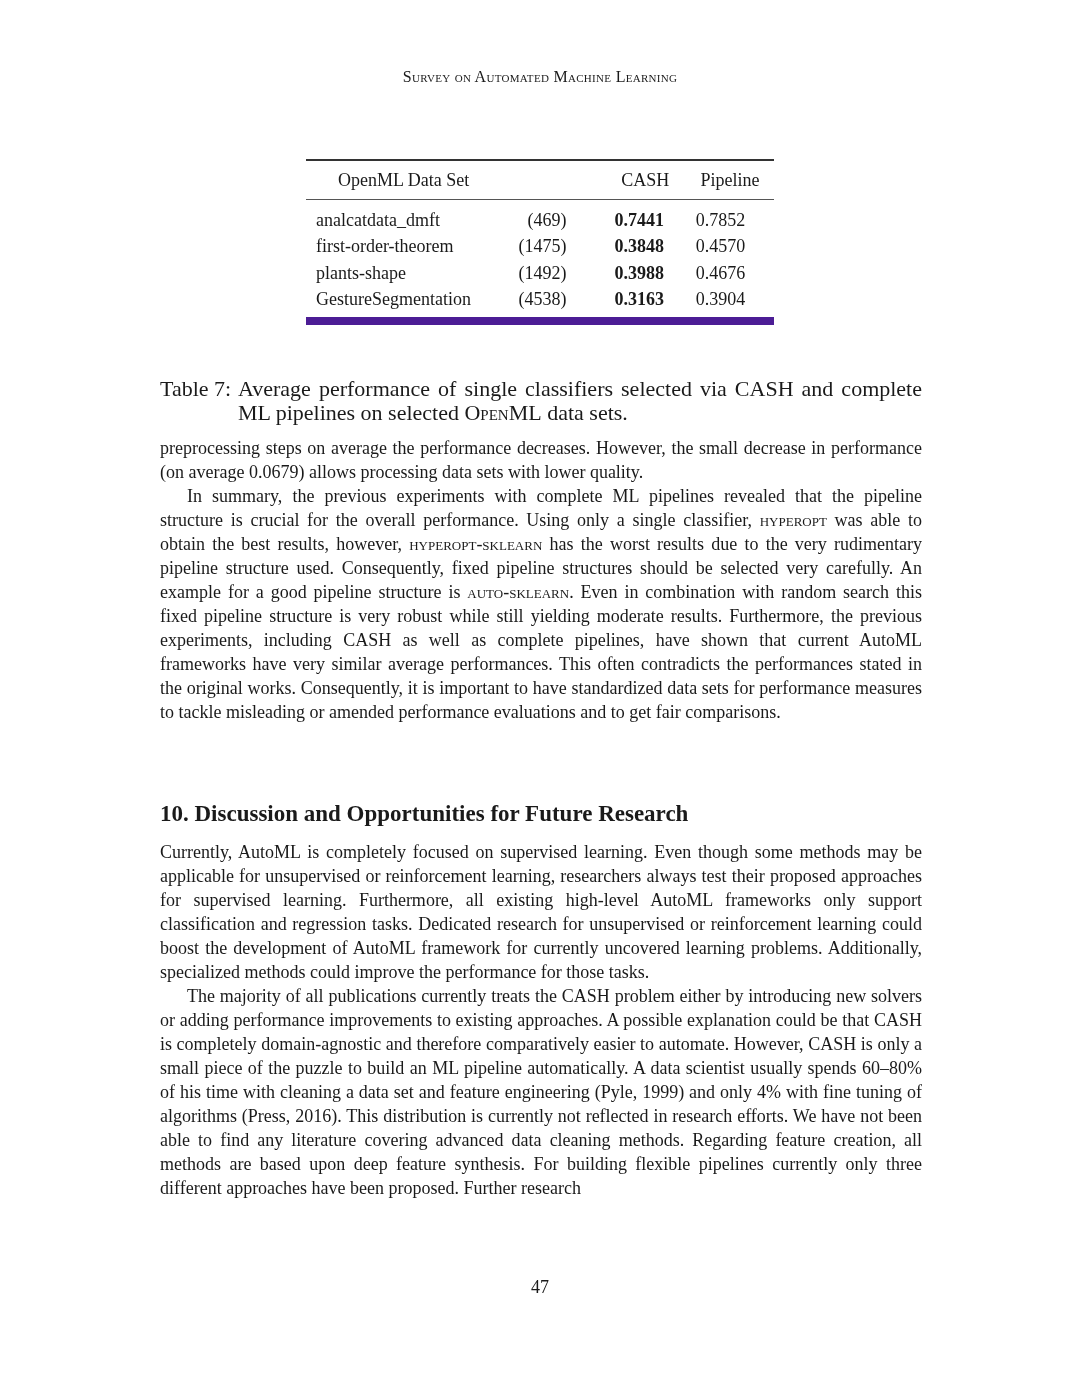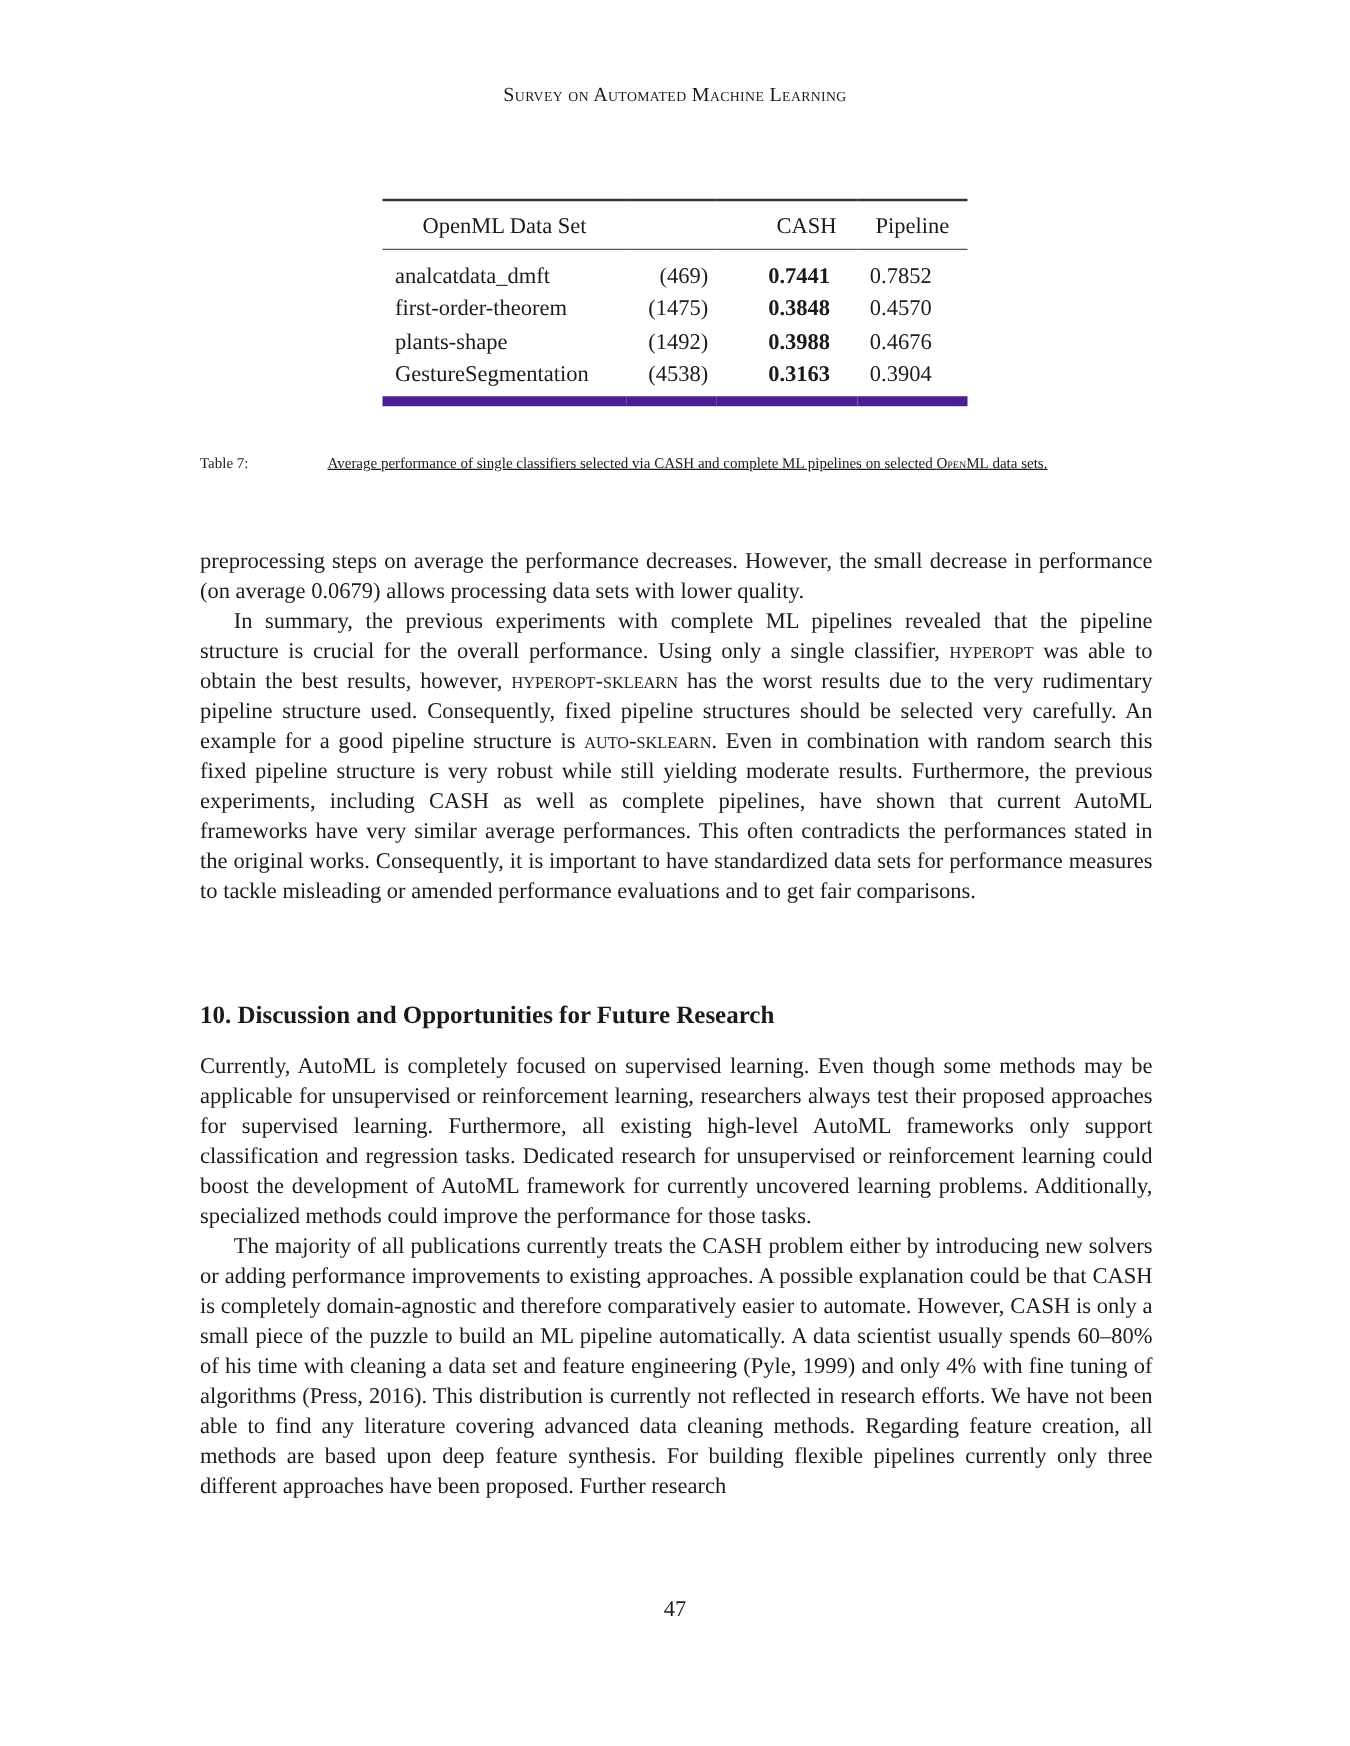--- a/index.html
+++ b/index.html
@@ -19,37 +19,37 @@
   th { font-weight: normal; text-align: center; padding: 8px 10px 8px 10px; height: 22px; }
   td { padding: 0 10px; height: 26.5px; }
   tbody tr:first-child td { padding-top: 7px; }
   tbody tr:last-child td { padding-bottom: 4px; }
   .c-id { text-align: right; padding-right: 6px; }
   .c-cash { font-weight: bold; text-align: left; padding-left: 42px; }
   .c-pipe { text-align: left; padding-left: 10px; }
   th.h-cash { padding-left: 42px; }
 
   .caption {
-    position: absolute; top: 358px; left: 160px; width: 762px;
-    font-size: 12px; line-height: 24px;
+    position: absolute; top: 377px; left: 160px; width: 762px;
+    font-size: 22px; line-height: 24px;
   }
   .caption .lab { position: absolute; left: 0; top: 0; }
-  .caption .txt { margin-left: 102px; text-align: justify; text-align-last: left; text-decoration: underline; }
+  .caption .txt { margin-left: 78px; text-align: justify; text-align-last: left; }
   .sc { font-variant: small-caps; }
 
   .body-text {
     position: absolute; left: 160px; width: 762px;
     font-size: 18px; line-height: 24px; text-align: justify;
   }
   .body-text p { margin: 0; }
   .body-text p.indent { text-indent: 27px; }
   #block1 { top: 436px; }
   #heading {
     position: absolute; top: 801px; left: 160px; width: 762px;
-    font-family: "Liberation Serif", serif; font-weight: bold; font-size: 20px;
+    font-family: "Liberation Serif", serif; font-weight: bold; font-size: 23px;
   }
   #block2 { top: 840px; }
   .page-num {
     position: absolute; top: 1277px; left: 0; width: 1080px; text-align: center; font-size: 18px;
   }
 </style>
 </head>
 <body>
 
 <div class="running-head">Survey on Automated Machine Learning</div>

